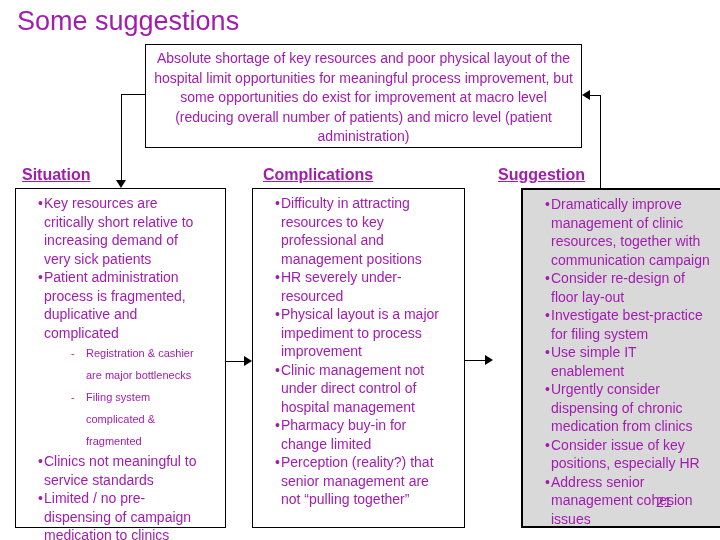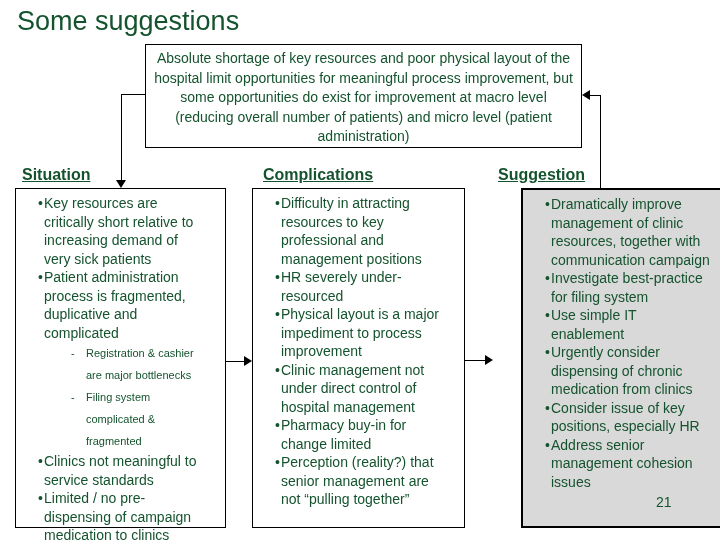--- a/index.html
+++ b/index.html
@@ -1,17 +1,17 @@
 <!DOCTYPE html>
 <html><head>
 <meta charset="utf-8">
 <style>
   html,body{margin:0;padding:0;background:#fff;}
   .slide{position:relative;width:720px;height:540px;background:#ffffff;
-         font-family:"Liberation Sans","DejaVu Sans",sans-serif;color:#14532d;overflow:hidden;}
+         font-family:"Liberation Sans","DejaVu Sans",sans-serif;color:#a21caf;overflow:hidden;}
   .title{position:absolute;left:17px;top:4px;font-size:27px;line-height:34px;font-weight:400;}
   .summary-box{position:absolute;left:145px;top:44px;width:437px;height:104px;
                box-sizing:border-box;border:1px solid #000;background:#fff;
                text-align:center;font-size:14px;line-height:19.5px;padding:4px 6px;}
   .col-header{position:absolute;top:165px;font-size:16px;font-weight:bold;line-height:20px;text-decoration:underline;}
   .box{position:absolute;top:188px;height:340px;box-sizing:border-box;border:1px solid #000;
        background:#fff;padding:5px 22px;font-size:14px;line-height:18.5px;}
   .box--thick{border-width:2px;margin-left:28px;}
   .item{padding-left:6px;text-indent:-6px;}
   .item::before{content:"\2022";display:inline-block;width:6px;text-indent:0;}
@@ -70,20 +70,21 @@
   <div class="box" style="left:252px;width:213px">
       <div class="item">Difficulty in attracting resources to key professional and management positions</div>
       <div class="item">HR severely under-resourced</div>
       <div class="item">Physical layout is a major impediment to process improvement</div>
       <div class="item">Clinic management not under direct control of hospital management</div>
       <div class="item">Pharmacy buy-in for change limited</div>
       <div class="item">Perception (reality?) that senior management are not “pulling together”</div>
     </div>
   <div class="box box--thick" style="left: 493px; width: 214px; background: rgb(217, 217, 217);">
       <div class="item">Dramatically improve management of clinic resources, together with communication campaign</div>
+      <div class="item">Consider re-design of floor lay-out</div>
       <div class="item">Investigate best-practice for filing system</div>
       <div class="item">Use simple IT enablement</div>
       <div class="item">Urgently consider dispensing of chronic medication from clinics</div>
       <div class="item">Consider issue of key positions, especially HR</div>
       <div class="item">Address senior management cohesion issues</div>
     </div>
 
   <div class="page-number">21</div>
 
 </div>

